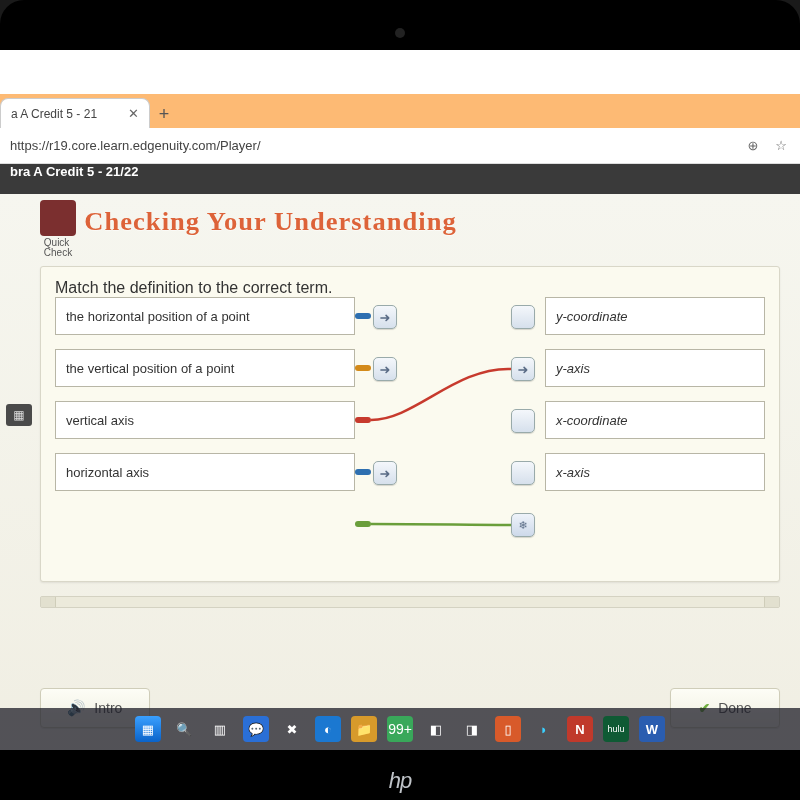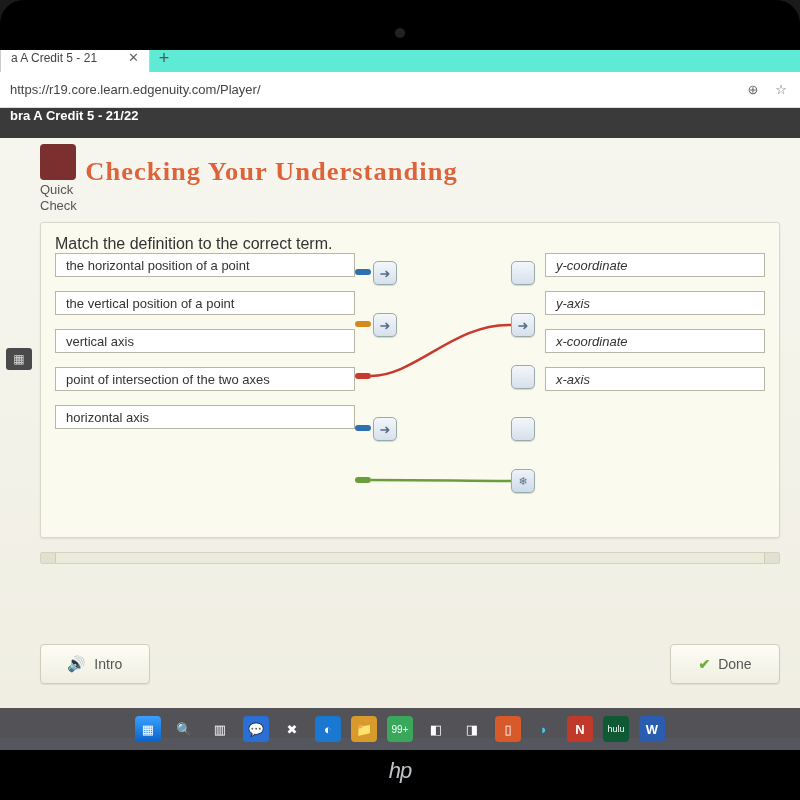--- a/index.html
+++ b/index.html
@@ -29,25 +29,26 @@
   }
   .screen {
     background: #fff;
     width: 100%;
     height: 700px;
     position: relative;
     overflow: hidden;
   }
   
   .tabstrip {
-    height: 22px;
-    background: #5eead4;
+    height: 34px;
+    background: #fdba74;
     display: flex;
     align-items: flex-end;
     padding-left: 0;
+    margin-top: 44px;
   }
   .tab {
     background: #fff;
     height: 30px;
     min-width: 150px;
     border-radius: 8px 8px 0 0;
     display: flex;
     align-items: center;
     padding: 0 10px;
     font-size: 12px;
@@ -98,21 +99,21 @@
     align-items:center;
     gap:12px;
     padding: 2px 0 8px 0;
   }
   .qc-badge {
     width:36px;height:36px;
     background:#7b2f2f;
     border-radius:4px;
     position:relative;
   }
-  .qc-label { font-size:13px; color:#555; line-height:16px; }
+  .qc-label { font-size:10px; color:#555; line-height:10px; }
   .title {
     font-family: Georgia, serif;
     font-size:26px;
     letter-spacing:1px;
     color:#d94a1a;
     font-weight:bold;
     text-shadow: 0 1px 0 rgba(255,255,255,.6);
     opacity:.85;
     transform: scaleX(1.02);
     margin-top:-14px;
@@ -139,21 +140,21 @@
     top:0;
     display:flex;
     flex-direction:column;
     gap:14px;
   }
   .defs { left:0; width:300px; }
   .terms { left:490px; width:220px; }
   .box {
     border:1px solid #b8b6a6;
     background:#fff;
-    height:24px;
+    height:38px;
     display:flex;
     align-items:center;
     padding:0 10px;
     font-size:13px;
     color:#333;
     position:relative;
   }
   .italic { font-style:italic; }
   .plug {
     position:absolute;
@@ -227,21 +228,21 @@
     gap:10px;
   }
   .tb-ico {
     width:26px;height:26px;
     border-radius:4px;
     display:flex;align-items:center;justify-content:center;
     font-size:13px;color:#fff;
   }
   .hp-tag {
     position:absolute;
-    bottom: 16px;
+    bottom: 6px;
     left:50%;
     transform:translateX(-50%);
     color:#bfc3c8;
     font-family: Arial;
     font-size:22px;
     font-style:italic;
     letter-spacing:-1px;
   }
   .side-tool {
     position:absolute;
@@ -305,23 +306,20 @@
 
           <div class="defs">
             <div class="box">
                 <span>the horizontal position of a point</span>
               </div>
             <div class="box">
                 <span>the vertical position of a point</span>
               </div>
             <div class="box">
                 <span>vertical axis</span>
-              </div>
-            <div class="box">
-                <span>point of intersection of the two axes</span>
               </div>
             <div class="box">
                 <span>horizontal axis</span>
               </div>
           </div>
 
           <div class="terms">
             <div class="box">
                 <span class="italic">y-coordinate</span>
               </div>
@@ -368,21 +366,21 @@
     </div>
 
     <div class="taskbar">
       <div class="tb-ico" style="background:linear-gradient(#3aa0ff,#0a63c9)">▦</div>
       <div class="tb-ico">🔍</div>
       <div class="tb-ico">▥</div>
       <div class="tb-ico" style="background:#2a6fd6">💬</div>
       <div class="tb-ico">✖</div>
       <div class="tb-ico" style="background:#1b78d1">◐</div>
       <div class="tb-ico" style="background:#d79a2b">📁</div>
-      <div class="tb-ico" style="background:#39a85a;font-size:10px">
+      <div class="tb-ico" style="background:#39a85a;font-size:14px">
           <span>99+</span>
         </div>
       <div class="tb-ico">◧</div>
       <div class="tb-ico">◨</div>
       <div class="tb-ico" style="background:#d85a2a">▯</div>
       <div class="tb-ico" style="color:#3ad0ff">◗</div>
       <div class="tb-ico" style="background:#c0392b;font-weight:bold">N</div>
       <div class="tb-ico" style="background:#0f5a34;font-size:9px">hulu</div>
       <div class="tb-ico" style="background:#2a5db0;font-weight:bold">W</div>
     </div>

